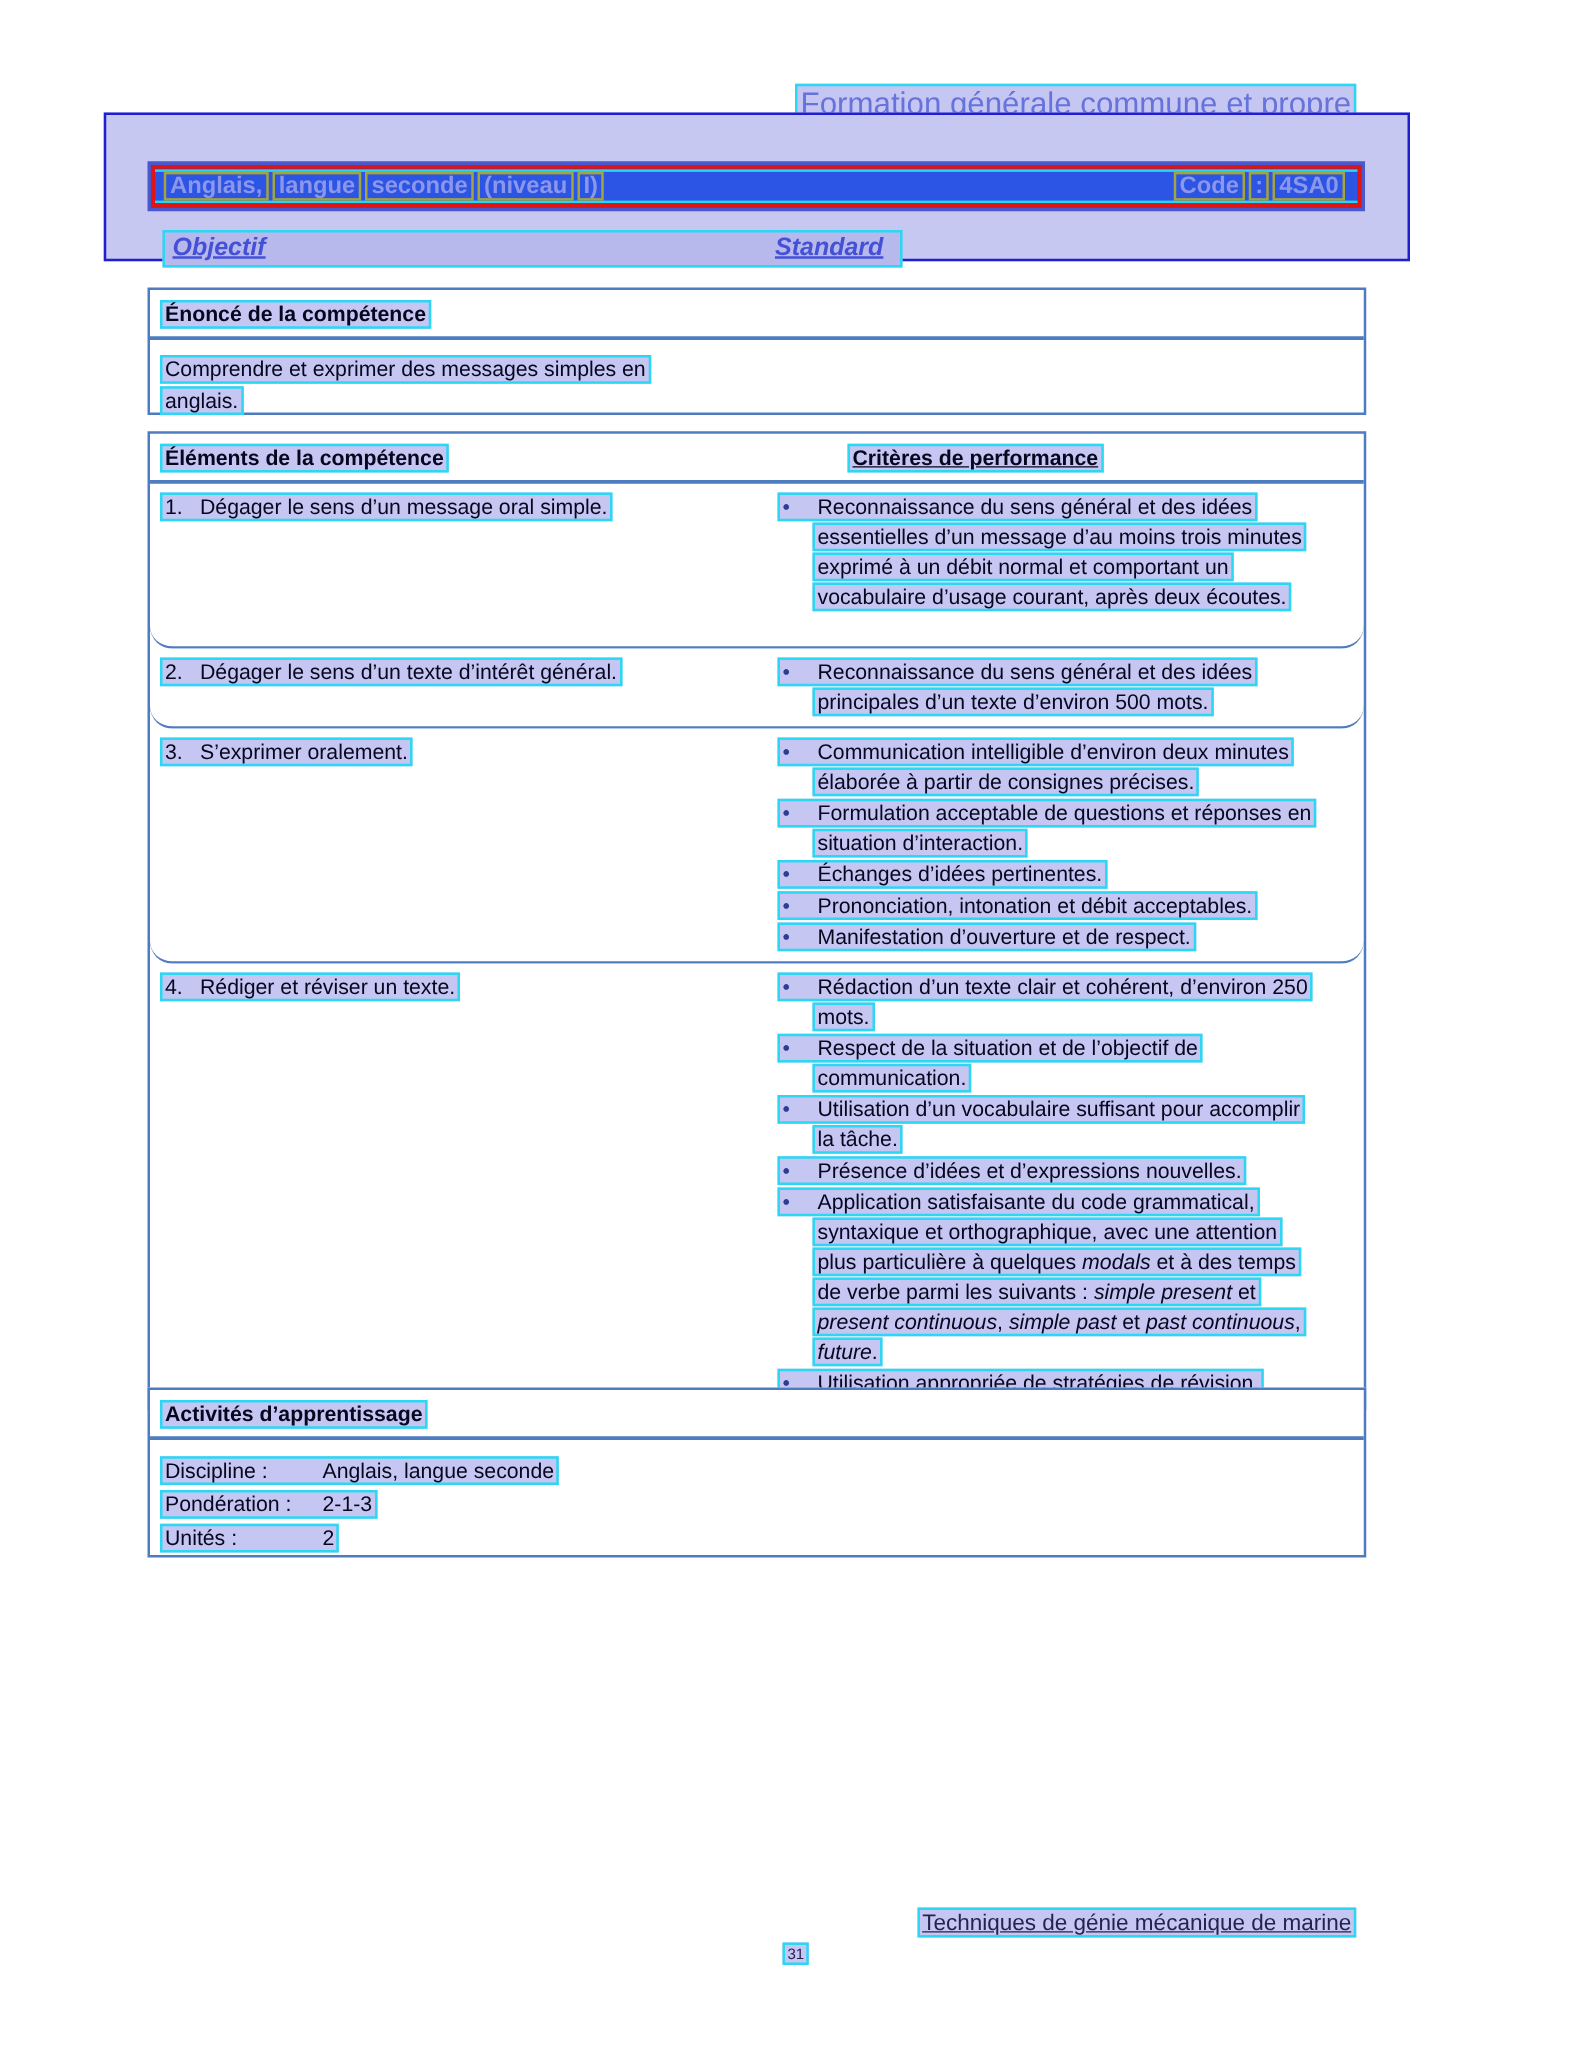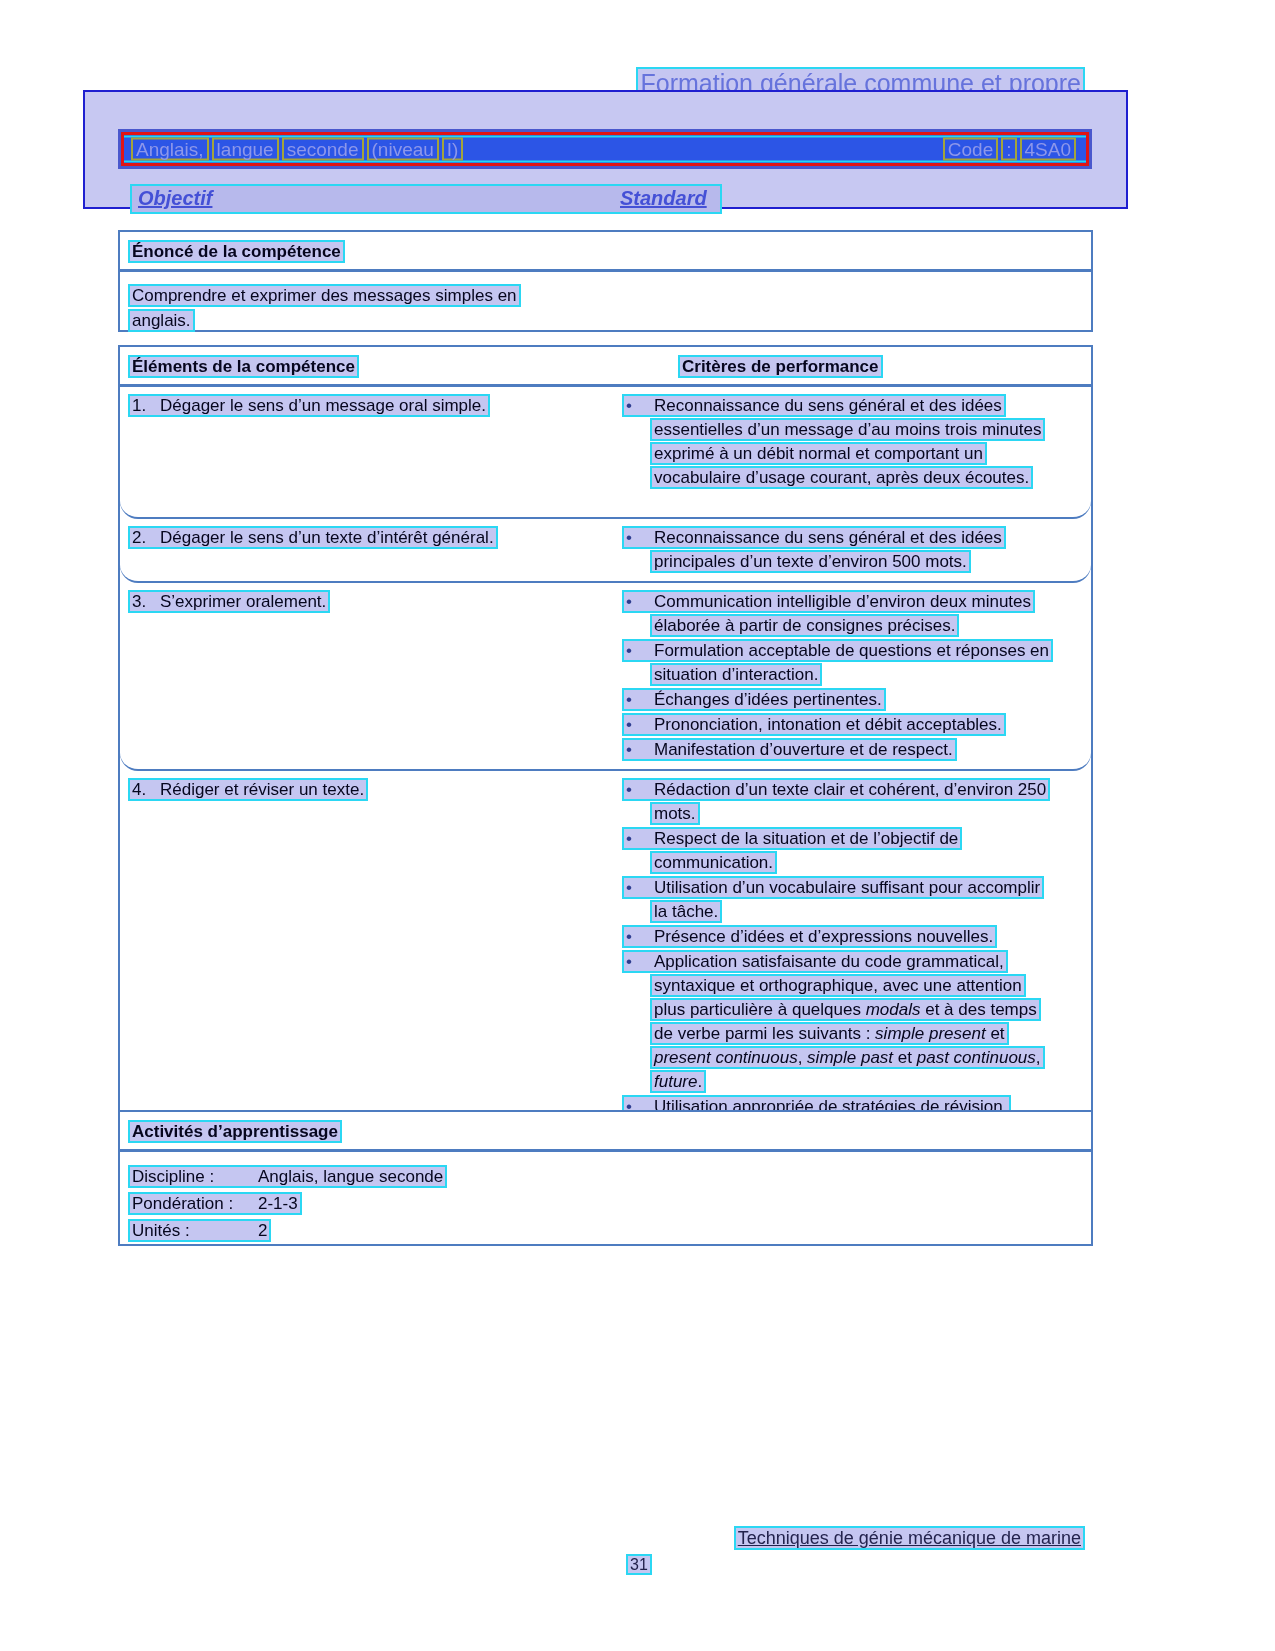--- a/index.html
+++ b/index.html
@@ -30,21 +30,21 @@
   .bar-red{
     width:100%;height:100%;border:3px solid #e11414;background:#2a3ac6;
     position:relative;box-sizing:border-box;
   }
   .bar-stripe{
     position:absolute;left:0;right:0;top:50%;transform:translateY(-50%);height:27px;
     background:#2c55e6;border-top:2px solid #27d6f2;border-bottom:2px solid #27d6f2;
     display:flex;align-items:center;justify-content:space-between;
     padding:0 7px;box-sizing:border-box;color:#8d97ea;font-size:19px;line-height:19px;
   }
-  .bar-group{display:flex;align-items:center;}
+  .bar-group{display:flex;align-items:center;font-weight:bold;}
   .bar-word{border:2px solid #a3a43c;padding:0 3px;margin-right:3px;white-space:nowrap;}
   
   .obj-strip{
     position:absolute;left:45px;top:92px;width:592px;height:30px;
     background:#b7b9ec;border:2px solid #2bd7f3;box-sizing:border-box;
   }
   .obj-strip span{
     position:absolute;top:1px;font-size:20px;font-weight:bold;font-style:italic;
     color:#4450d6;text-decoration:underline;white-space:nowrap;
   }
@@ -56,38 +56,38 @@
     box-sizing:border-box;background:#ffffff;
   }
   #tbl-enonce{top:230px;height:102px;}
   #tbl-comp{top:345px;}
   #tbl-app{top:1110px;height:136px;}
   .tbl-head{border-bottom:3px solid #4e7cc0;padding:9px 8px 6px;font-weight:bold;line-height:22px;}
   .tbl-body{padding:11px 8px 8px;line-height:25px;}
   .enonce-text{display:block;width:430px;}
   .comp-head{display:flex;border-bottom:3px solid #4e7cc0;font-weight:bold;}
   .comp-head .ch-left{width:558px;padding:10px 18px 7px 8px;box-sizing:border-box;}
-  .comp-head .ch-right{flex:1;padding:10px 8px 7px 0;}
+  .comp-head .ch-right{flex:1;padding:10px 8px 7px 0;text-decoration:underline;}
   .comp-row{display:flex;padding:7px 0 6px;}
   .comp-row.sep{border-bottom:2px solid #4e7cc0;border-radius:18px;}
   .row-1{min-height:117px;}
   .row-2{min-height:41px;}
   .row-3{min-height:162px;}
   .row-4{min-height:321px;}
   .cell-left{width:482px;box-sizing:border-box;padding-left:8px;line-height:24px;}
   .cell-right{flex:1;box-sizing:border-box;padding-left:20px;padding-right:34px;line-height:24px;}
   .num{display:inline-block;width:28px;}
   .crit{padding-left:28px;text-indent:-28px;margin:0 0 1px 0;}
   .crit-hl::before{content:"\2022";display:inline-block;width:28px;color:#2e3d8f;text-indent:0;}
   .app-row{line-height:27px;}
   .app-label{display:inline-block;width:126px;}
   
   .footer-program{position:absolute;top:1526px;right:190px;font-size:18px;color:#23234d;line-height:24px;}
   .footer-program .hl{text-decoration:underline;}
-  .page-num{position:absolute;top:1556px;left:626px;font-size:16px;color:#23234d;}
+  .page-num{position:absolute;top:1556px;left:626px;font-size:12px;color:#23234d;}
   i{font-style:italic;}
 </style>
 </head>
 <body>
 
 <div id="page">
 
   <div class="doc-header">
     <span class="hl">Formation générale commune et propre</span>
   </div>

